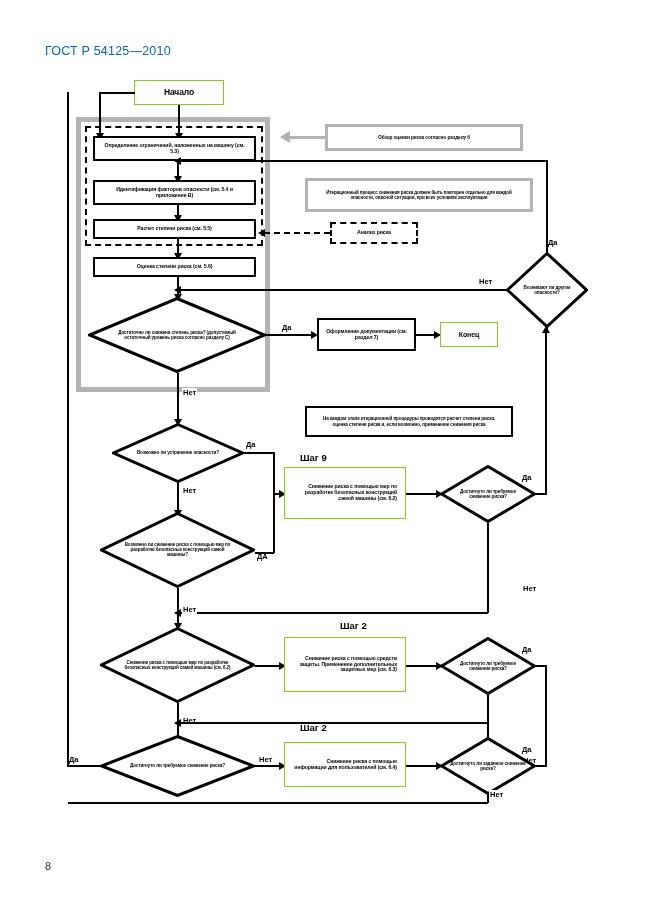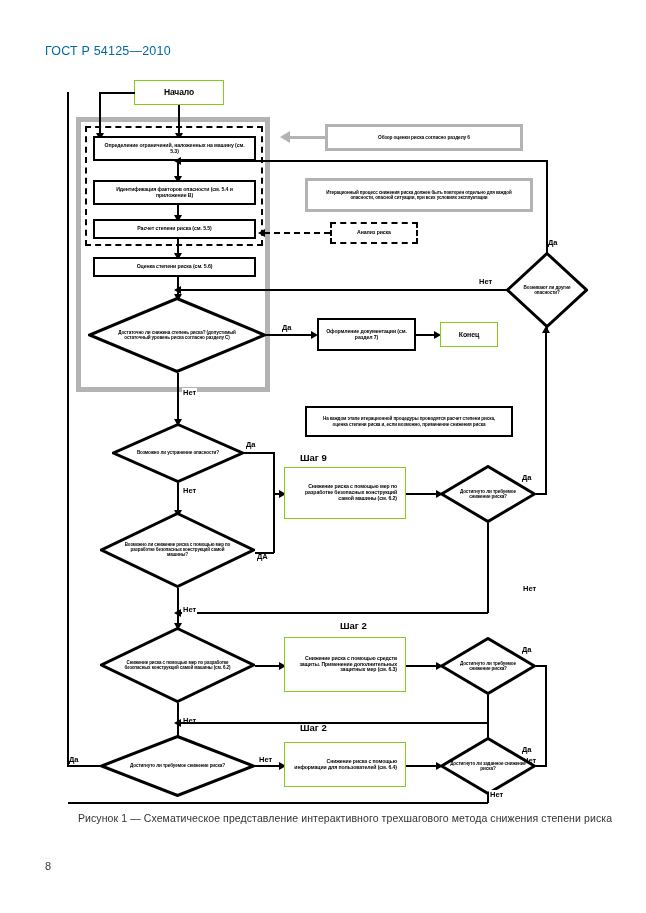--- a/index.html
+++ b/index.html
@@ -404,16 +404,15 @@
   </div>
   <div class="edge-label" style="left:521px; top:745px;">Да</div>
   <div class="edge-label" style="left:489px; top:790px;">Нет</div>
 
   <div class="ln lnh" style="left:536px; top:765px; width:11px;"></div>
   <div class="ln lnv" style="left:545px; top:666px; height:100px;"></div>
 
   <div class="ln lnv" style="left:487px; top:795px; height:8px;"></div>
   <div class="ln lnh" style="left:68px; top:802px; width:420px;"></div>
 
-  <div class="caption">Рисунок 1 — Схематическое представление интерактивного трехшагового метода снижения степени риска</div>
   <div class="page-num">8</div>
 
 </div>
 
 </body></html>

